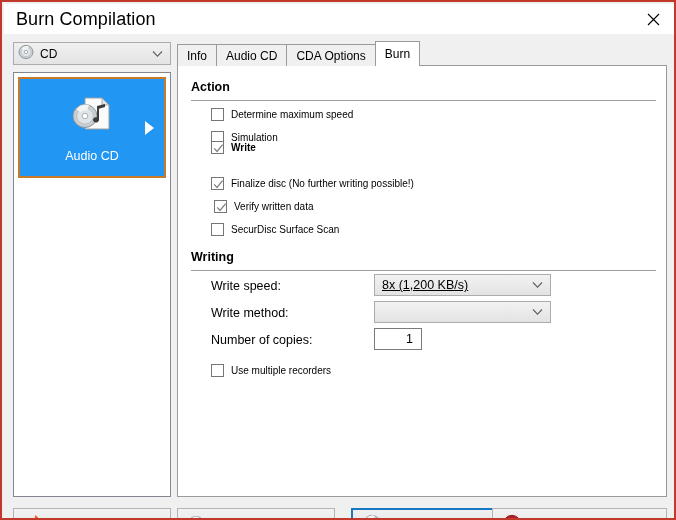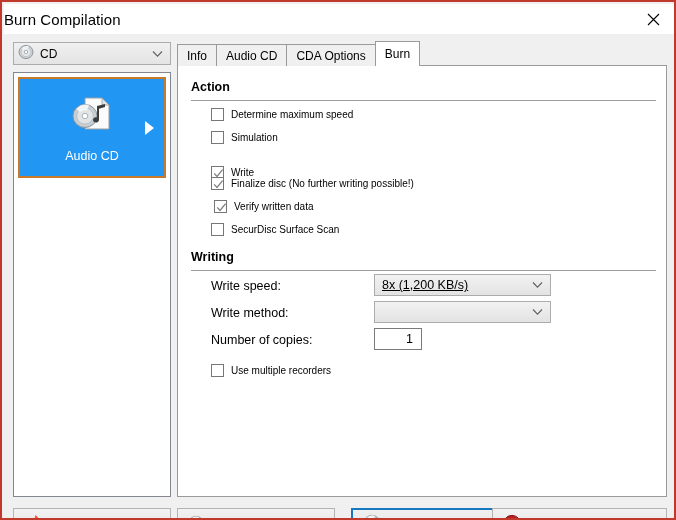--- a/index.html
+++ b/index.html
@@ -25,22 +25,23 @@
   .titlebar {
     position: absolute;
     left: 2px; top: 2px;
     width: 672px;
     height: 30px;
     background: #ffffff;
     display: flex;
     align-items: center;
   }
   .title-text {
-    font-size: 15px;
+    font-size: 18px;
     color: #000000;
+    padding-left: 12px;
     letter-spacing: 0.1px;
     white-space: nowrap;
   }
   .close-btn {
     position: absolute;
     right: 0px; top: 0px;
     width: 45px;
     height: 30px;
     display: flex;
     align-items: center;
@@ -363,21 +364,21 @@
         <div class="group-rule" style="left:13px; top:34px; width:465px;"></div>
 
         <div class="chk-row" style="left:33px; top:42px;">
           <span class="chk"></span>
           <span class="chk-label">Determine maximum speed</span>
         </div>
         <div class="chk-row" style="left:33px; top:65px;">
           <span class="chk"></span>
           <span class="chk-label">Simulation</span>
         </div>
-        <div class="chk-row" style="left:33px; top:100px;">
+        <div class="chk-row" style="left:33px; top:75px;font-weight:bold;">
           <span class="chk">
             <svg width="11" height="11" viewBox="0 0 11 11">
               <path d="M1.2 5.4 L4 8.4 L9.6 1.6" stroke="#808080" stroke-width="1.3" fill="none"></path>
             </svg>
           </span>
           <span class="chk-label">Write</span>
         </div>
         <div class="chk-row" style="left:33px; top:111px;">
           <span class="chk">
             <svg width="11" height="11" viewBox="0 0 11 11">

